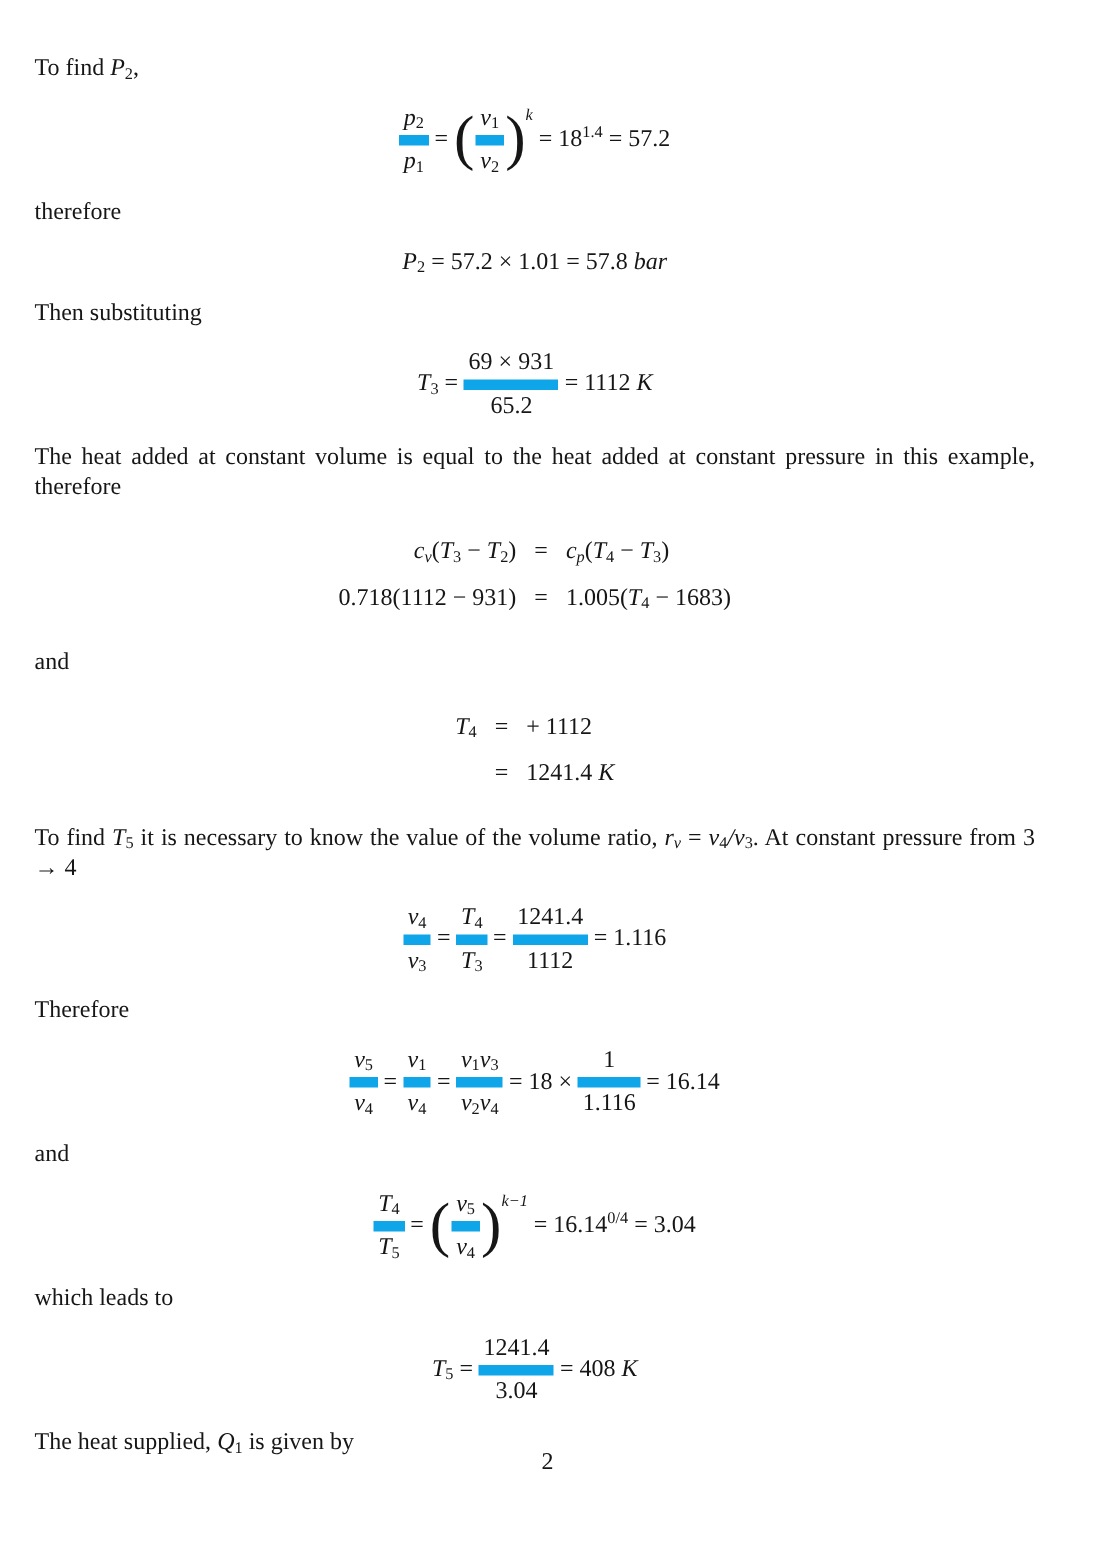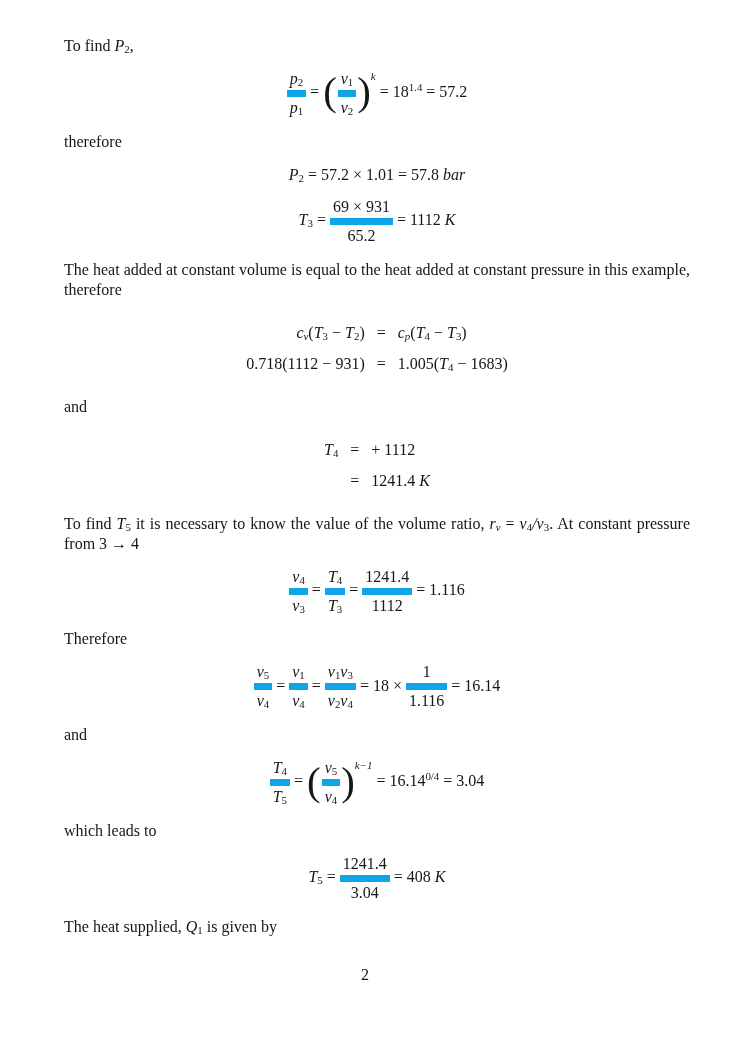--- a/index.html
+++ b/index.html
@@ -1,21 +1,21 @@
 <!DOCTYPE html>
 <html><head>
 <meta charset="utf-8">
 <style>
   html,body{margin:0;padding:0;background:#ffffff;}
   body{
     width:730px;height:1040px;position:relative;overflow:hidden;
     font-family:"Liberation Serif","DejaVu Serif",serif;
     color:#161616;font-size:16px;
   }
-  .page{box-sizing:border-box;width:730px;height:1040px;padding:36px 40px 0 64px;position:relative;}
+  .page{box-sizing:border-box;width:730px;height:1040px;padding:36px 40px 0 23px;position:relative;}
   #content > :first-child{margin-top:0;}
 
   .para{margin:15px 0 0 0;line-height:20px;text-align:justify;}
   .eq{margin:14px 0;text-align:center;}
   .eq-inner{display:inline;white-space:nowrap;}
 
   .align{margin:24px 0;text-align:center;}
   .align-tb{display:inline-grid;grid-template-columns:auto auto auto;column-gap:0;row-gap:13px;align-items:center;}
   .acell{white-space:nowrap;}
   .a-l{justify-self:end;text-align:right;}
@@ -44,20 +44,21 @@
 <main class="page">
   <div id="content">
       <p class="para"><span class="rm">To find </span><span class="it">P</span><sub class="sb">2</sub><span class="rm">,</span></p>
       <div class="eq"><span class="eq-inner"><span class="frac"><span class="num"><span class="it">p</span><sub class="sb">2</sub></span><span class="den"><span class="it">p</span><sub class="sb">1</sub></span></span><span class="rm"> = </span><span class="pgroup">
             <span class="bigp">(</span>
             <span class="pinner"><span class="frac"><span class="num"><span class="it">v</span><sub class="sb">1</sub></span><span class="den"><span class="it">v</span><sub class="sb">2</sub></span></span></span>
             <span class="bigp">)</span>
           </span><span class="psup">k</span><span class="rm"> = 18</span><sup class="sp">1.4</sup><span class="rm"> = 57.2</span></span></div>
       <p class="para"><span class="rm">therefore</span></p>
       <div class="eq"><span class="eq-inner"><span class="it">P</span><sub class="sb">2</sub><span class="rm"> = 57.2 × 1.01 = 57.8 </span><span class="it">bar</span></span></div>
+      <p class="para"><span class="rm">Then substituting</span></p>
       <div class="eq"><span class="eq-inner"><span class="it">T</span><sub class="sb">3</sub><span class="rm"> = </span><span class="frac"><span class="num"><span class="rm">69 × 931</span></span><span class="den"><span class="rm">65.2</span></span></span><span class="rm"> = 1112 </span><span class="it">K</span></span></div>
       <p class="para"><span class="rm">The heat added at constant volume is equal to the heat added at constant pressure in this example, therefore</span></p>
       <div class="align"><span class="align-tb">
           <span class="acell a-l"><span class="it">c</span><sub class="sb" style="font-style: italic;">v</sub><span class="rm">(</span><span class="it">T</span><sub class="sb">3</sub><span class="rm"> − </span><span class="it">T</span><sub class="sb">2</sub><span class="rm">)</span></span>
           <span class="acell a-m">=</span>
           <span class="acell a-r"><span class="it">c</span><sub class="sb" style="font-style: italic;">p</sub><span class="rm">(</span><span class="it">T</span><sub class="sb">4</sub><span class="rm"> − </span><span class="it">T</span><sub class="sb">3</sub><span class="rm">)</span></span>
           <span class="acell a-l"><span class="rm">0.718(1112 − 931)</span></span>
           <span class="acell a-m">=</span>
           <span class="acell a-r"><span class="rm">1.005(</span><span class="it">T</span><sub class="sb">4</sub><span class="rm"> − 1683)</span></span>
         </span></div>

